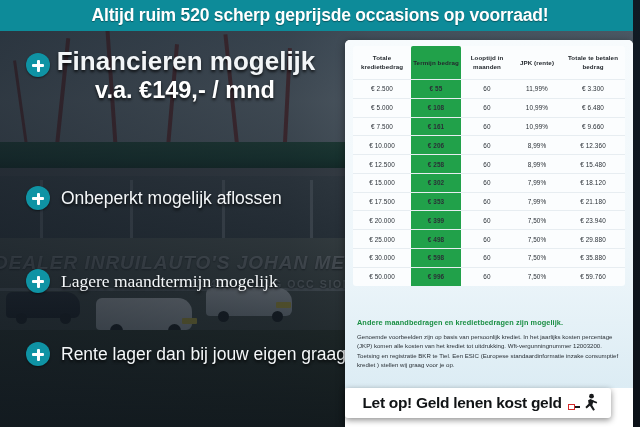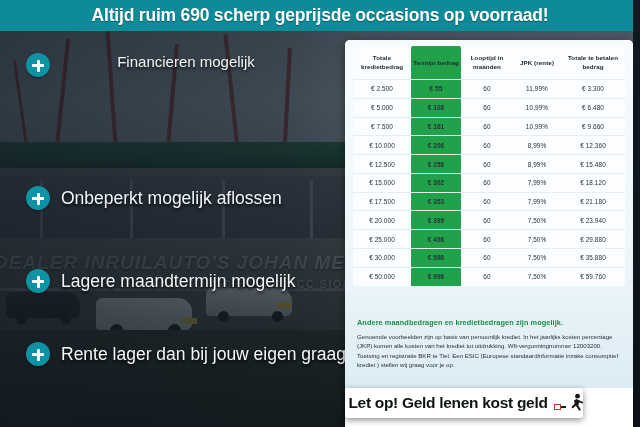--- a/index.html
+++ b/index.html
@@ -99,22 +99,22 @@
     left: 0; top: 31px;
     width: 345px; height: 396px;
   }
 
   #headline-block {
     position: absolute; left: 8px; top: 17px; width: 332px;
     text-align: center;
   }
   #headline1 {
     color: #f2f5f7;
-    font-size: 15px;
-    font-weight: normal;
+    font-size: 26px;
+    font-weight: bold;
     line-height: 27px;
     text-shadow: 0 2px 3px rgba(0,0,0,.75);
     padding-left: 24px;
   }
   #headline2 {
     color: #ffffff;
     font-size: 23.5px;
     font-weight: bold;
     line-height: 30px;
     text-shadow: 0 2px 3px rgba(0,0,0,.75);
@@ -152,21 +152,21 @@
     gap: 11px;
     width: 310px;
   }
   .bullet-label {
     color: #f4f7f9;
     font-size: 17.5px;
     text-shadow: 0 2px 3px rgba(0,0,0,.85);
     white-space: nowrap;
   }
   #bullet-0 { top: 155px; }
-  #bullet-1 { top: 238px; }
+  #bullet-1 { top: 238px; font-family: Liberation Serif, serif; }
   #bullet-2 { top: 311px; }
 
   
   .sign-text {
     position: absolute;
     font-family: "Liberation Sans", sans-serif;
     font-weight: bold;
     font-style: italic;
     color: rgba(238,242,245,.55);
     white-space: nowrap;
@@ -250,21 +250,21 @@
     font-size: 6.1px;
     line-height: 9.3px;
     color: #2a3036;
     text-align: left;
   }
 
   
   #warning {
     position: absolute;
     left: 345px; top: 388px;
-    width: 238px; height: 30px;
+    width: 266px; height: 30px;
     background: #ffffff;
     border-radius: 3px;
     display: flex;
     align-items: center;
     justify-content: center;
     gap: 6px;
     box-shadow: 0 2px 6px rgba(0,0,0,.45);
   }
   #warning-text {
     font-size: 15.5px;
@@ -338,29 +338,30 @@
 
     <div class="ph-grass"></div>
 
     <div class="sign-text" id="sign-main">DEALER INRUILAUTO'S JOHAN MEURS</div>
     <div class="sign-text" id="sign-sub">ALTIJD 450  BOVAG  OCC   SIONS</div>
   </div>
 
   <div id="photo-shade"></div>
 
   <div id="topbar">
-    <span id="topbar-text">Altijd ruim 690 scherp geprijsde occasions op voorraad!</span>
+    <span id="topbar-text">Altijd ruim 520 scherp geprijsde occasions op voorraad!</span>
   </div>
 
   <div id="left">
 
     <span class="plus-icon" id="headline-plus"></span>
 
     <div id="headline-block">
       <div id="headline1">Financieren mogelijk</div>
+      <div id="headline2">v.a. €149,- / mnd</div>
     </div>
 
     <div class="bullet" id="bullet-0">
       <span class="plus-icon"></span>
       <span class="bullet-label">Onbeperkt mogelijk aflossen</span>
     </div>
 
     <div class="bullet" id="bullet-1">
       <span class="plus-icon"></span>
       <span class="bullet-label">Lagere maandtermijn mogelijk</span>

